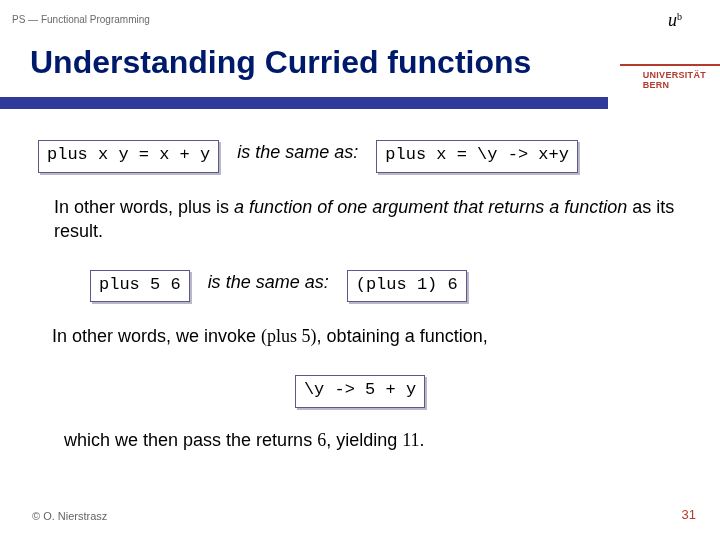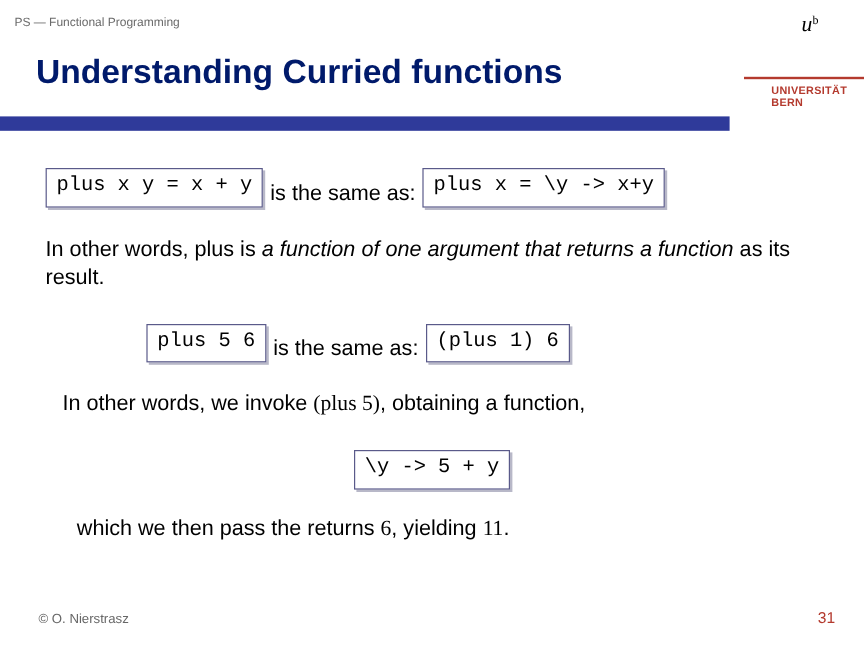--- a/index.html
+++ b/index.html
@@ -19,21 +19,21 @@
   }
   .course-label {
     position: absolute;
     top: 14px; left: 12px;
     font-size: 10px;
     color: #6a6a6a;
   }
   .title {
     position: absolute;
     top: 44px; left: 30px;
-    font-size: 28px;
+    font-size: 32px;
     font-weight: bold;
     color: #001a6b;
   }
   .blue-bar {
     position: absolute;
     top: 97px; left: 0;
     height: 12px; width: 608px;
     background: #2f3a9a;
   }
   .logo-area {
@@ -68,40 +68,40 @@
   }
 
   .body {
     padding: 30px 38px 0 38px;
     font-size: 18px;
     line-height: 1.35;
   }
 
   .row {
     display: flex;
-    align-items: flex-end;
-    gap: 6px;
+    align-items: flex-start;
+    gap: 18px;
     margin-bottom: 22px;
   }
-  .row.indent1 { margin-left: 84px; }
+  .row.indent1 { margin-left: 52px; }
 
   .codebox {
     font-family: "Courier New", Courier, monospace;
     font-size: 17px;
     white-space: pre;
     border: 1px solid #5a5a8a;
     padding: 3px 8px 5px 8px;
     background: #fff;
     box-shadow: 2px 2px 0 0 #b8b8c8;
   }
 
-  .linktext { }
+  .linktext { font-style: italic; }
 
   .para {
-    margin: 0 0 26px 0;
+    margin: 0 0 26px 16px;
   }
   .para .ital { font-style: italic; }
   .para .mono { font-family: Liberation Serif, serif; }
 
   .single-box-wrap {
     display: flex;
     justify-content: center;
     margin: 6px 0 20px 0;
   }
 

